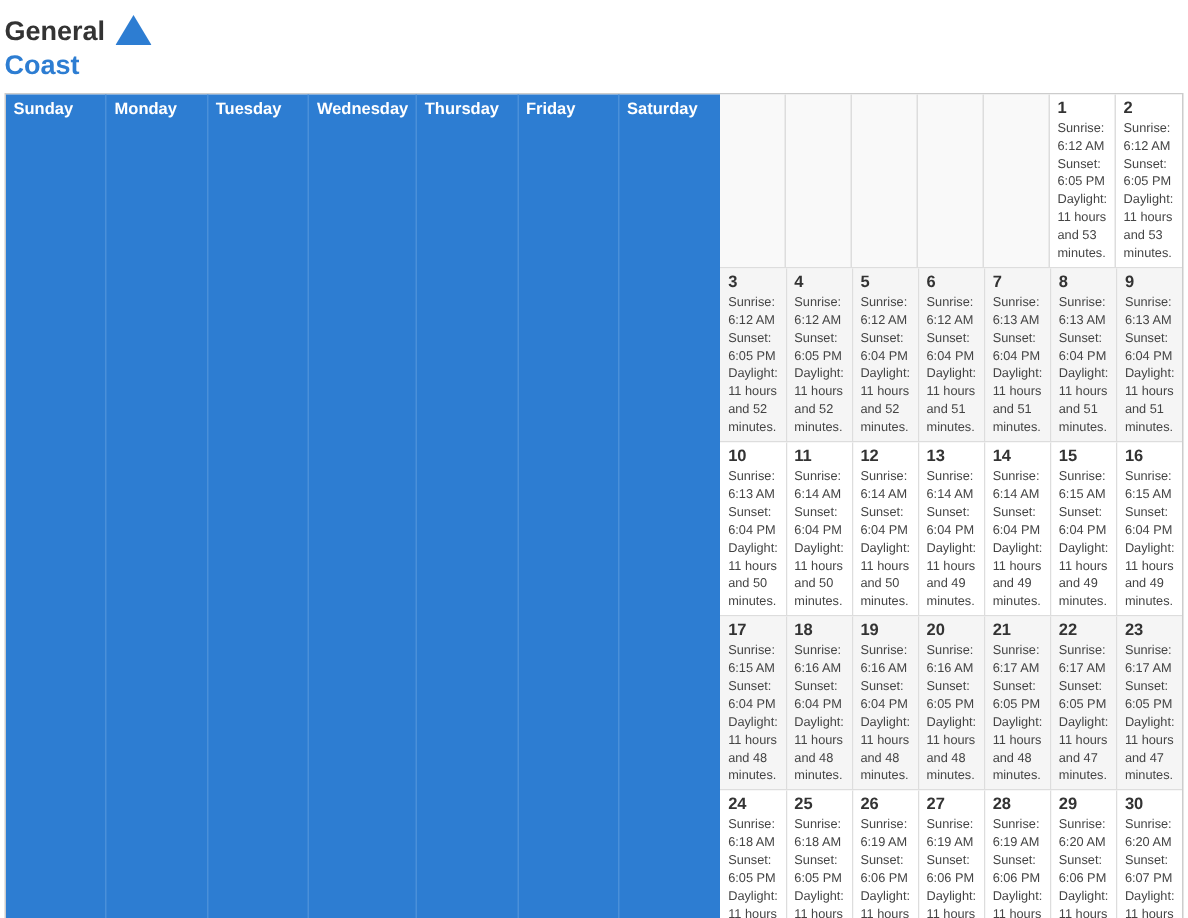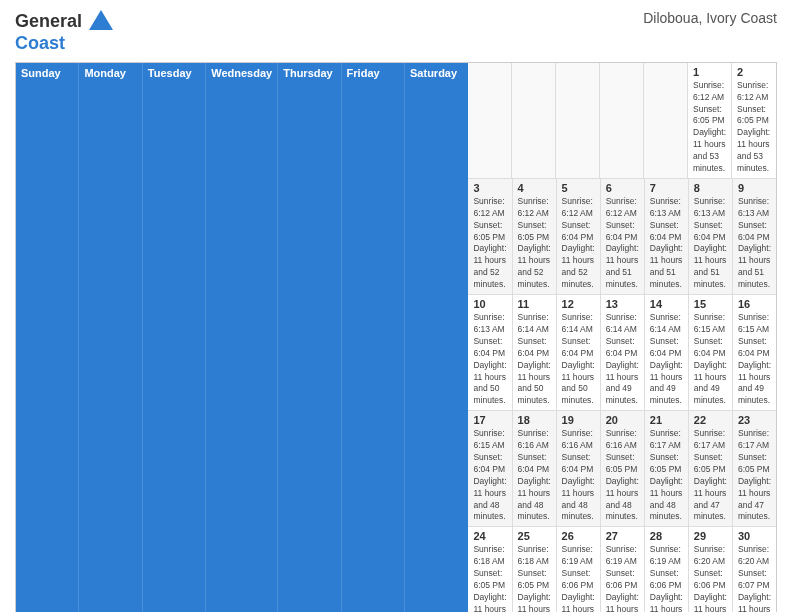--- a/index.html
+++ b/index.html
@@ -6,21 +6,21 @@
     body {
       font-family: Arial, sans-serif;
       background: #fff;
       width: 792px;
       height: 612px;
       overflow: hidden;
     }
     .page {
       width: 792px;
       height: 612px;
-      padding: 10px 15px;
+      padding: 10px 3px;
       display: flex;
       flex-direction: column;
     }
     .header {
       display: flex;
       justify-content: space-between;
       align-items: flex-start;
       margin-bottom: 8px;
     }
     .logo {
@@ -119,21 +119,20 @@
           <span class="general">General</span>
           <svg class="logo-icon" viewBox="0 0 24 20" xmlns="http://www.w3.org/2000/svg" style="display:inline-block;vertical-align:middle;margin-left:2px;">
             <polygon points="0,20 12,0 24,20" fill="#2d7dd2"></polygon>
           </svg>
           <br>
           <span class="blue">Coast</span>
         </div>
       </div>
     </div>
     <div class="title-block">
-      <div class="location">Diloboua, Ivory Coast</div>
     </div>
   </div>
 
   <div class="calendar">
     <div class="cal-header" id="cal-header">
         <div class="cal-header-cell">Sunday</div>
         <div class="cal-header-cell">Monday</div>
         <div class="cal-header-cell">Tuesday</div>
         <div class="cal-header-cell">Wednesday</div>
         <div class="cal-header-cell">Thursday</div>

